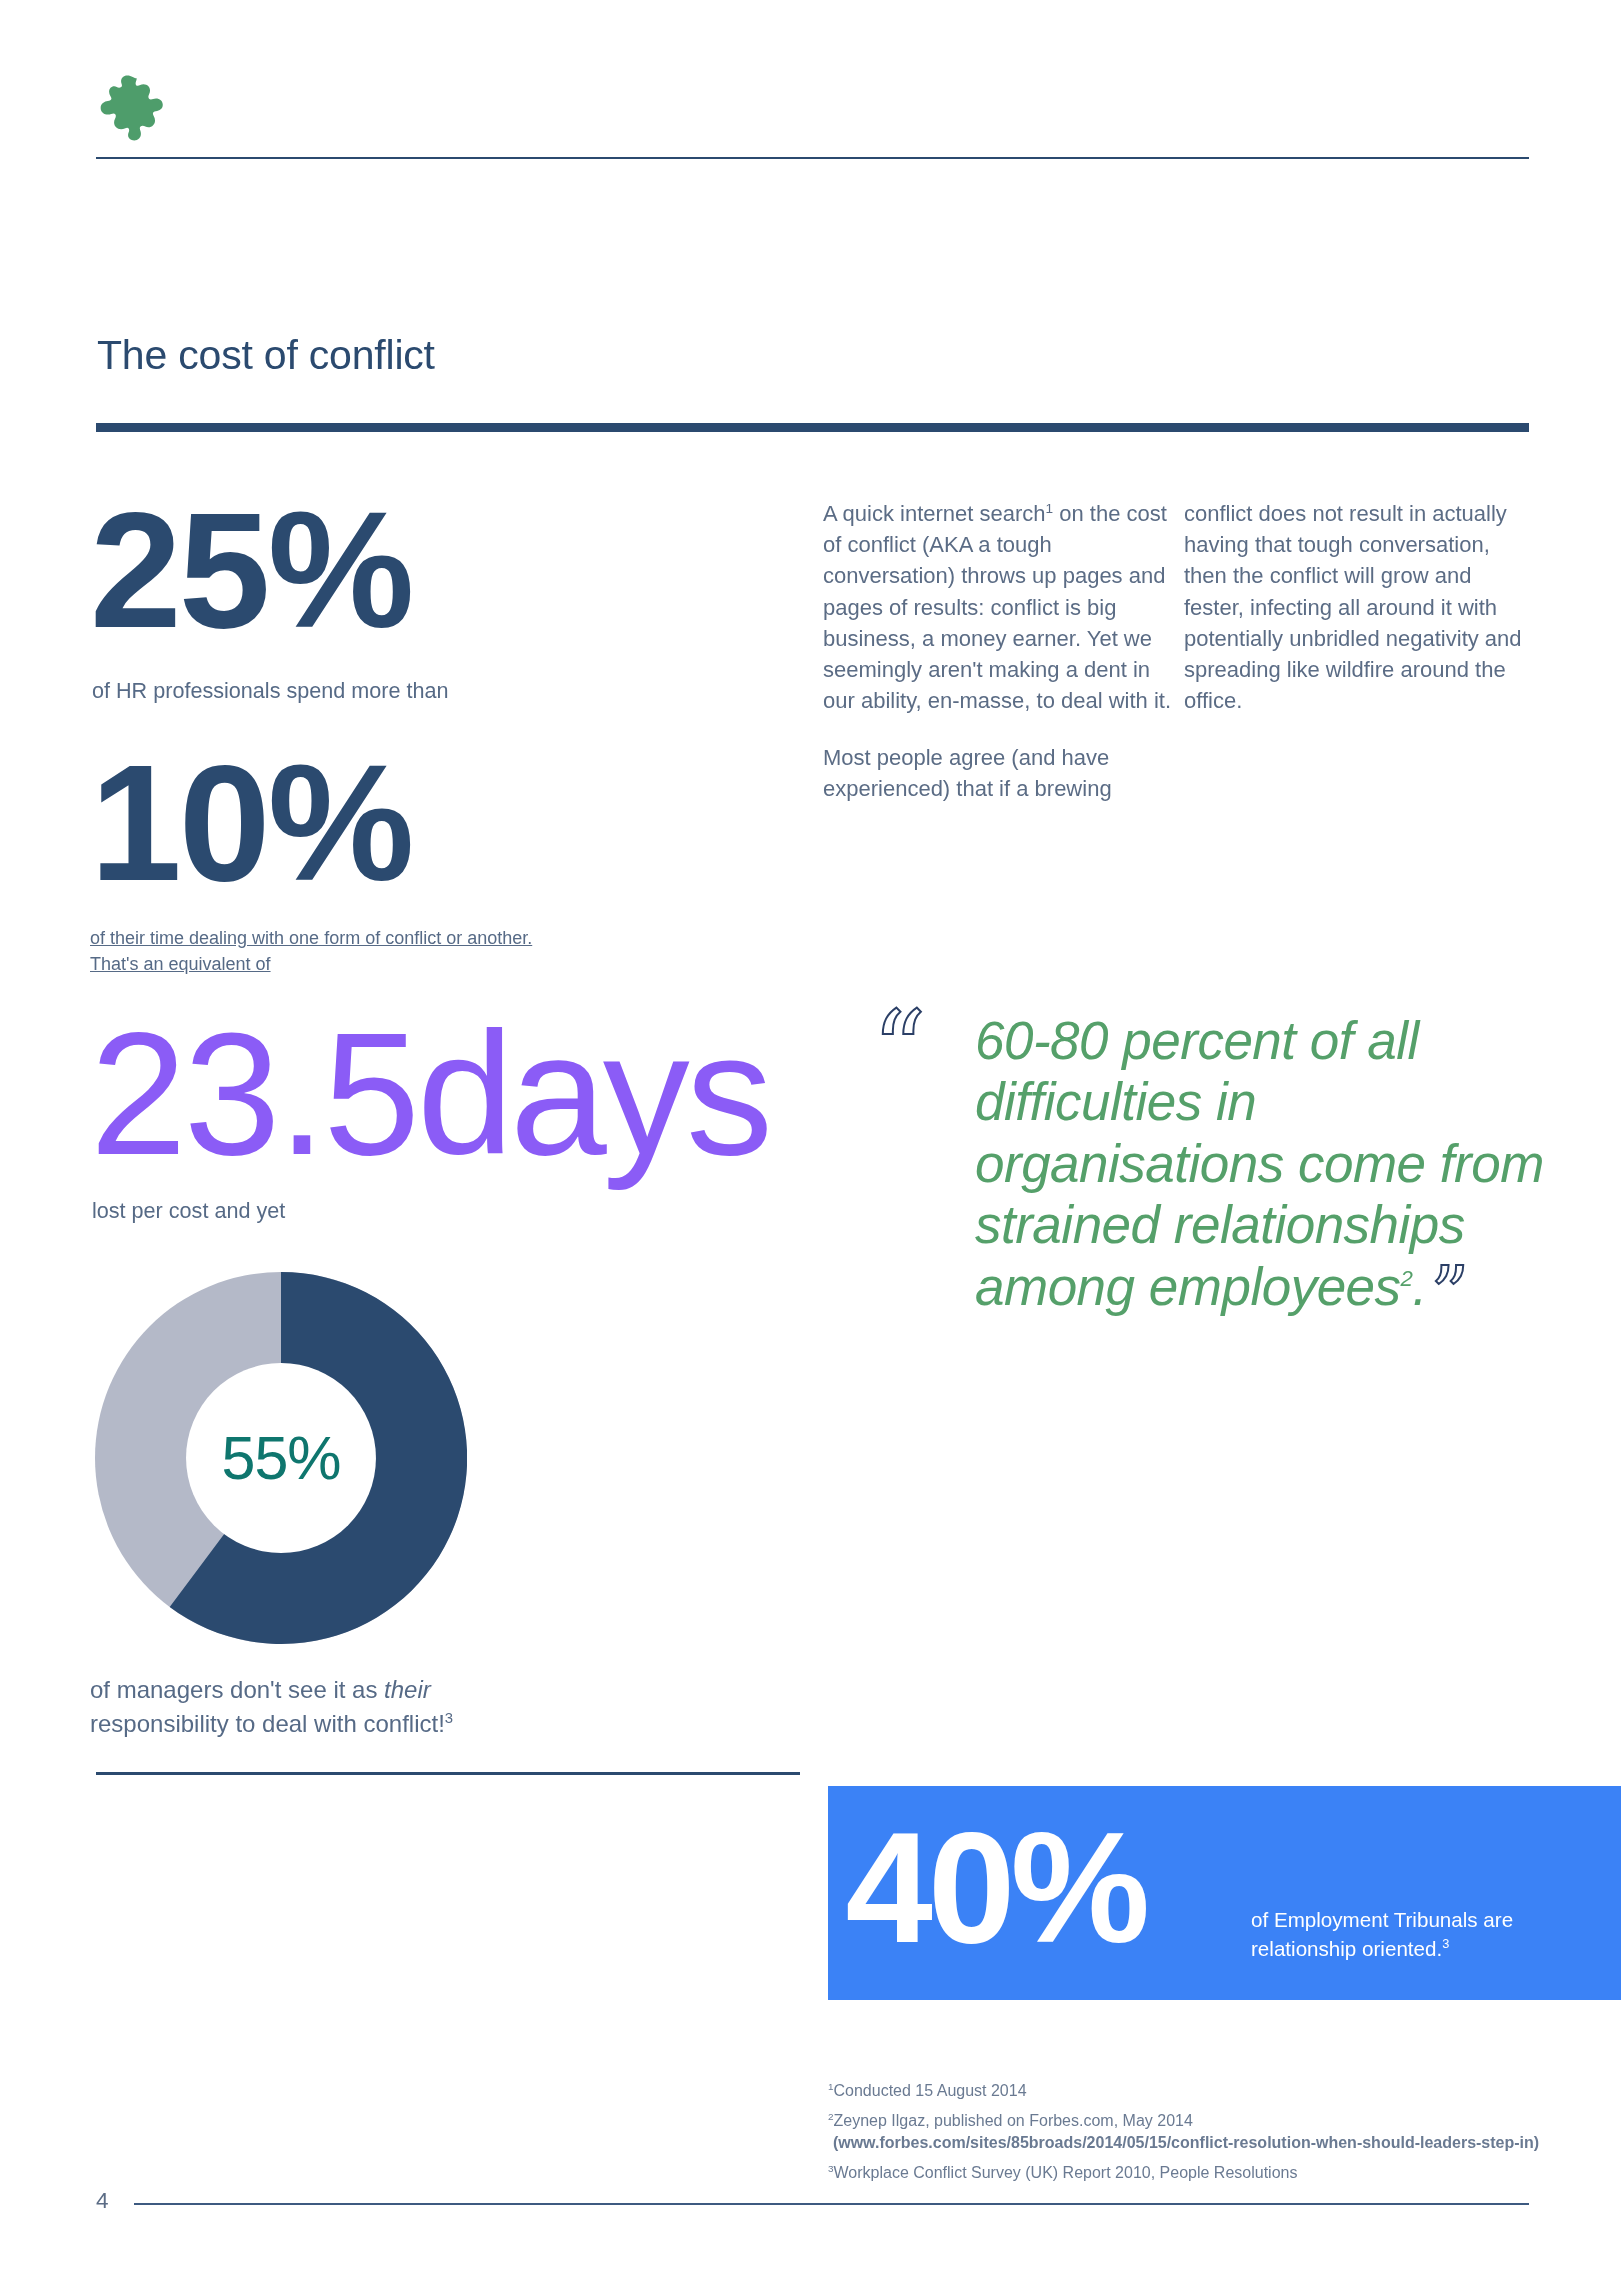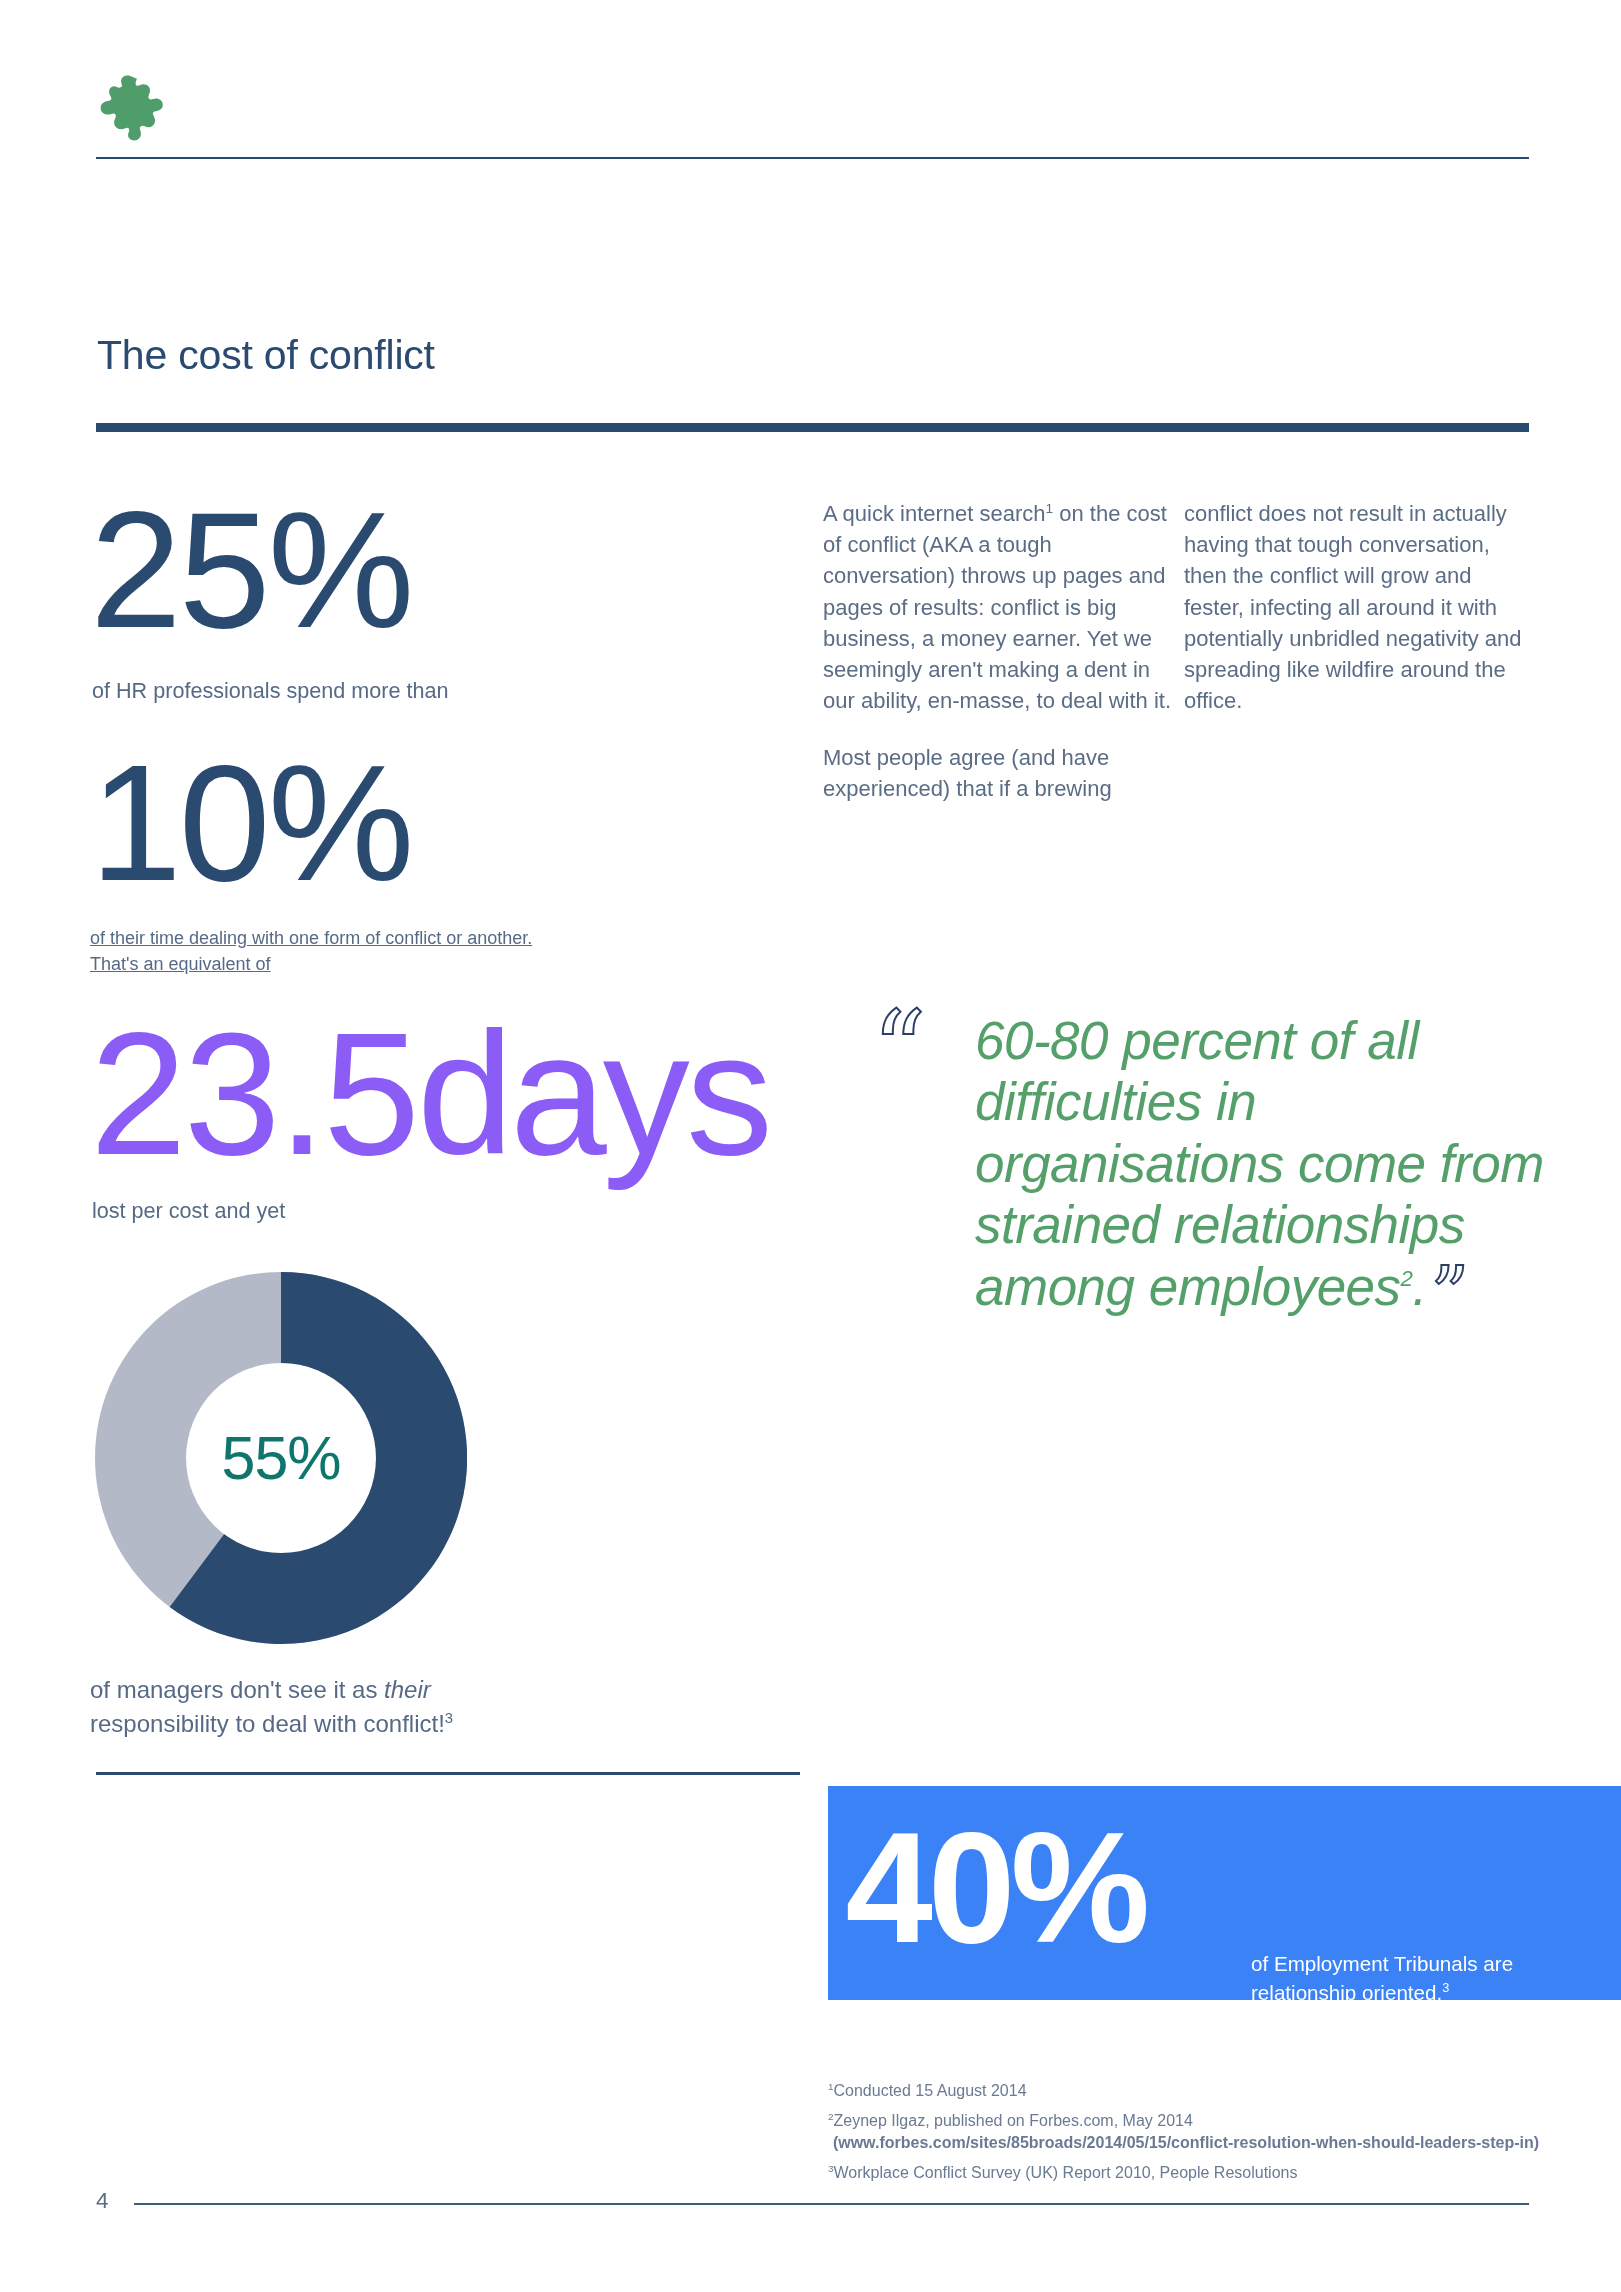--- a/index.html
+++ b/index.html
@@ -53,21 +53,21 @@
   }
 
   
   .bigstat {
     position: absolute;
     font-weight: 400;
     line-height: 0.86;
     letter-spacing: -2.9px;
     white-space: nowrap;
   }
-  .navy { color: #2b4a6f; }
+  .navy { color: #2b4a6f; font-weight: bold; }
   .green { color: #8b5cf6; }
 
   #stat-25 { left: 90px; top: 500px; font-size: 165px; }
   #cap-25 {
     position: absolute;
     left: 92px; top: 676px;
     font-size: 21.6px; color: #566a86; line-height: 1.35;
   }
 
   #stat-10 { left: 90px; top: 753px; font-size: 165px; }
@@ -206,21 +206,20 @@
     line-height: 1.2;
   }
   #cap-40 {
     position: absolute;
     left: 423px;
     top: 120px;
     font-size: 20.6px;
     color: #ffffff;
     line-height: 1.4;
     width: 274px;
-    margin-top: 44px;
   }
 
   
   #footnotes {
     position: absolute;
     left: 828px;
     top: 2080px;
     width: 745px;
     font-size: 16px;
     color: #6a7a92;

